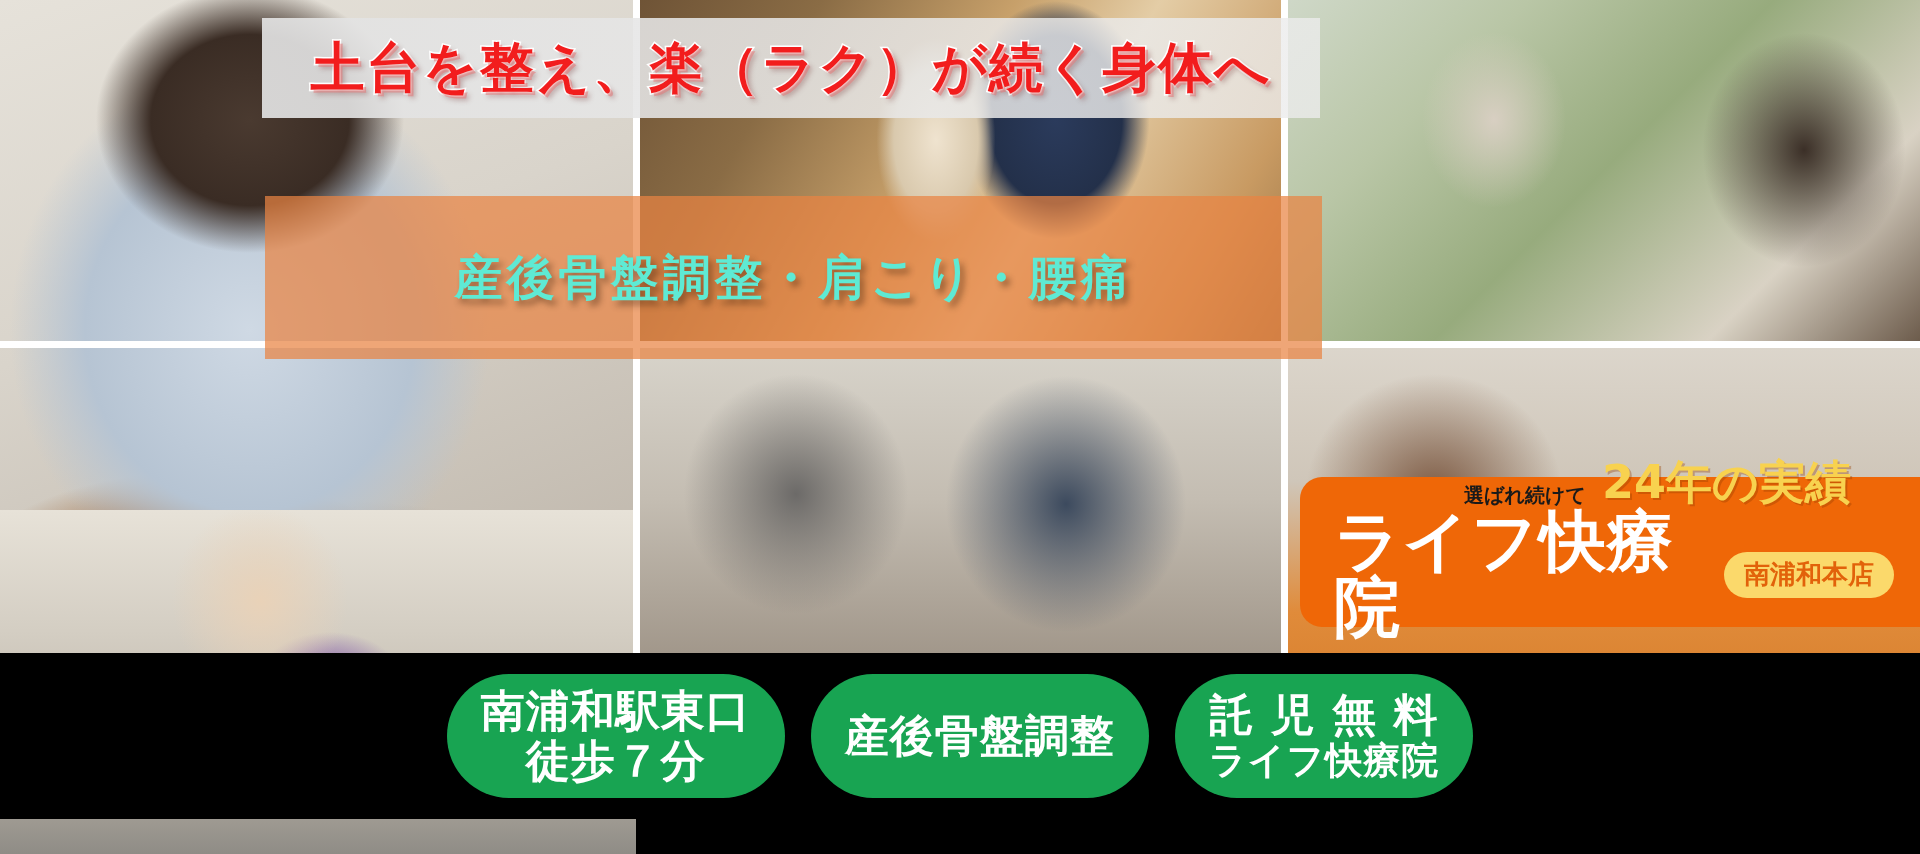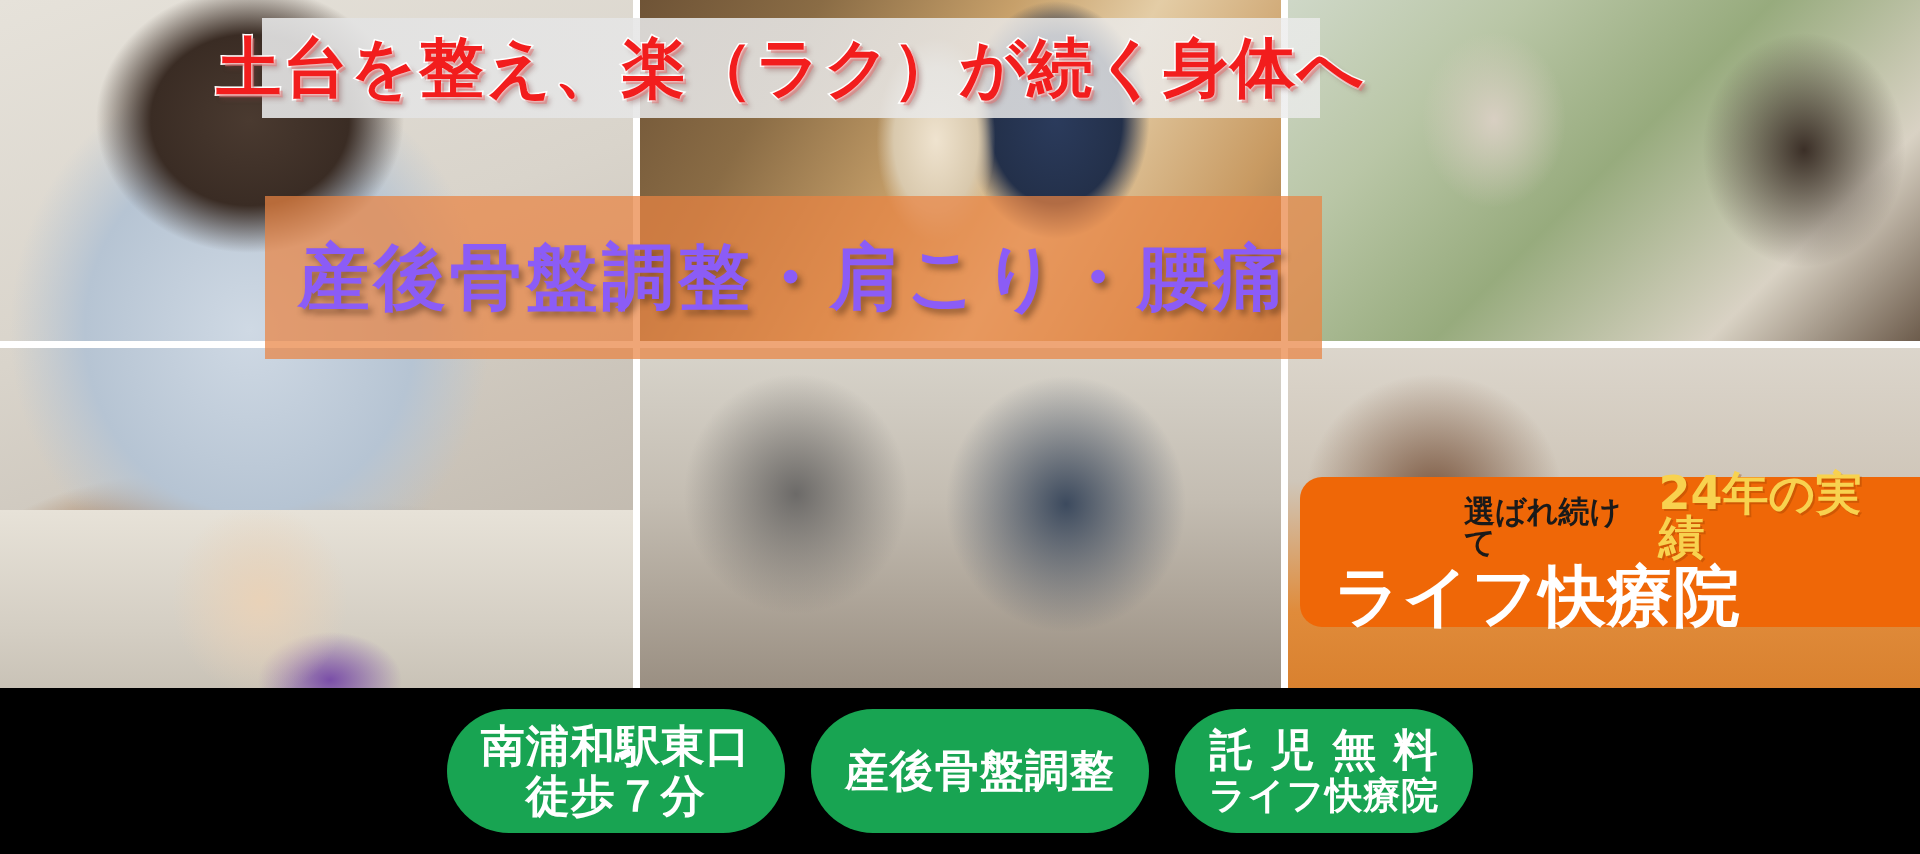--- a/index.html
+++ b/index.html
@@ -97,62 +97,62 @@
 
   
   #band1{
     position:absolute;
     left:262px; top:18px;
     width:1058px; height:100px;
     background:linear-gradient(90deg,rgba(226,226,226,.92) 0%,rgba(232,232,232,.86) 55%,rgba(236,236,236,.80) 100%);
     display:flex; align-items:center; justify-content:center;
   }
   #band1 .txt{
-    font-size:65px; font-weight:bold; letter-spacing:2px;
+    font-size:54px; font-weight:bold; letter-spacing:2px;
     color:#f21d1d;
     -webkit-text-stroke:3px #ffffff;
     paint-order:stroke fill;
     text-shadow:
       0 0 2px #fff, 3px 3px 0 rgba(230,120,120,.55),
       5px 5px 5px rgba(120,60,60,.35);
     white-space:nowrap;
   }
 
   
   #band2{
     position:absolute;
     left:265px; top:196px;
     width:1057px; height:163px;
     background:rgba(233,132,66,.72);
     display:flex; align-items:center; justify-content:center;
   }
   #band2 .txt{
-    font-size:72px; font-weight:bold; letter-spacing:4px;
-    color:#8b5cf6;
+    font-size:48px; font-weight:bold; letter-spacing:4px;
+    color:#5eead4;
     text-shadow:4px 5px 6px rgba(60,30,10,.45);
     white-space:nowrap;
   }
 
   
   #logo-card{
     position:absolute;
     left:1300px; top:477px;
     width:620px; height:150px;
     background:#ef6707;
     border-radius:22px 0 0 22px;
     padding:10px 26px 12px 34px;
     display:flex; flex-direction:column; justify-content:center;
   }
   #logo-card .row-top{
     display:flex; align-items:flex-end; gap:16px;
     padding-left:130px;
   }
   .lc-pre{
-    font-size:31px; font-weight:bold; color:#1a1a1a;
-    letter-spacing:0px; line-height:1;font-family:Liberation Mono, monospace;
+    font-size:20px; font-weight:bold; color:#1a1a1a;
+    letter-spacing:0px; line-height:1;
   }
   .lc-years{
     font-size:46px; font-weight:bold; color:#f8d24f;
     letter-spacing:0px; line-height:.95;
     text-shadow:2px 2px 0 rgba(150,60,0,.35);
   }
   #logo-card .row-main{
     display:flex; align-items:center; gap:34px; margin-top:4px;
   }
   .lc-name{
@@ -161,21 +161,21 @@
   }
   .lc-pill{
     background:#fbd96b; color:#e2620a;
     font-size:26px; font-weight:bold;
     border-radius:40px; padding:9px 20px 11px;
     line-height:1; white-space:nowrap;
   }
 
   
   #bottombar{
-    position:absolute; left:0; top:688px;
+    position:absolute; left:0; top:653px;
     width:1920px; height:166px;
     background:#000;
     display:flex; align-items:center; justify-content:center;
     gap:26px;
   }
   .badge{
     background:#18a452;
     border-radius:90px;
     color:#fff; text-align:center;
     display:flex; flex-direction:column; justify-content:center;
@@ -213,20 +213,21 @@
     <span class="txt">産後骨盤調整・肩こり・腰痛</span>
   </div>
 
   <div id="logo-card">
     <div class="row-top">
       <span class="lc-pre">選ばれ続けて</span>
       <span class="lc-years">24年の実績</span>
     </div>
     <div class="row-main">
       <span class="lc-name">ライフ快療院</span>
+      <span class="lc-pill">南浦和本店</span>
     </div>
   </div>
 
   <div id="bottombar">
 
     <div class="badge">
       <span class="l1">南浦和駅東口</span>
       <span class="l2">徒歩７分</span>
     </div>
 

